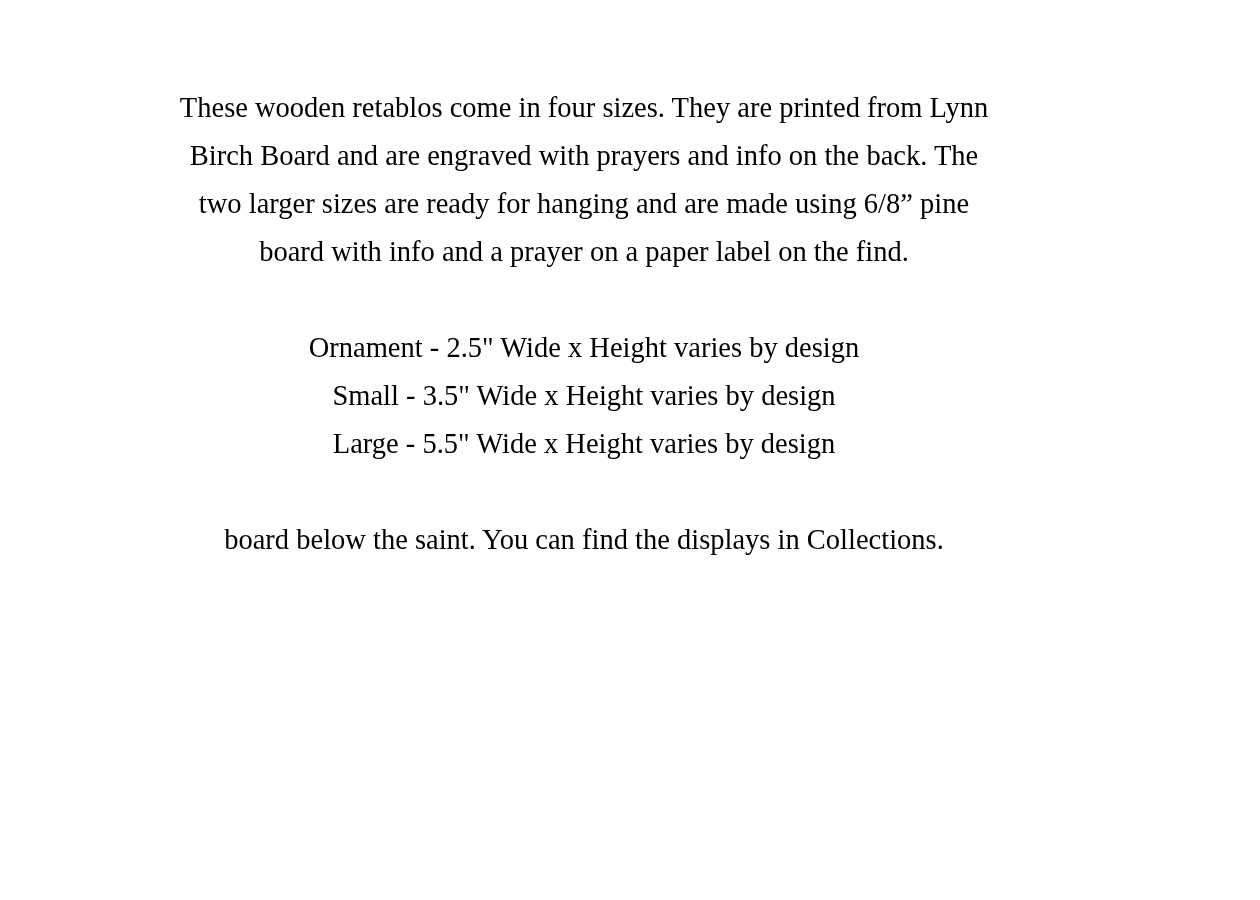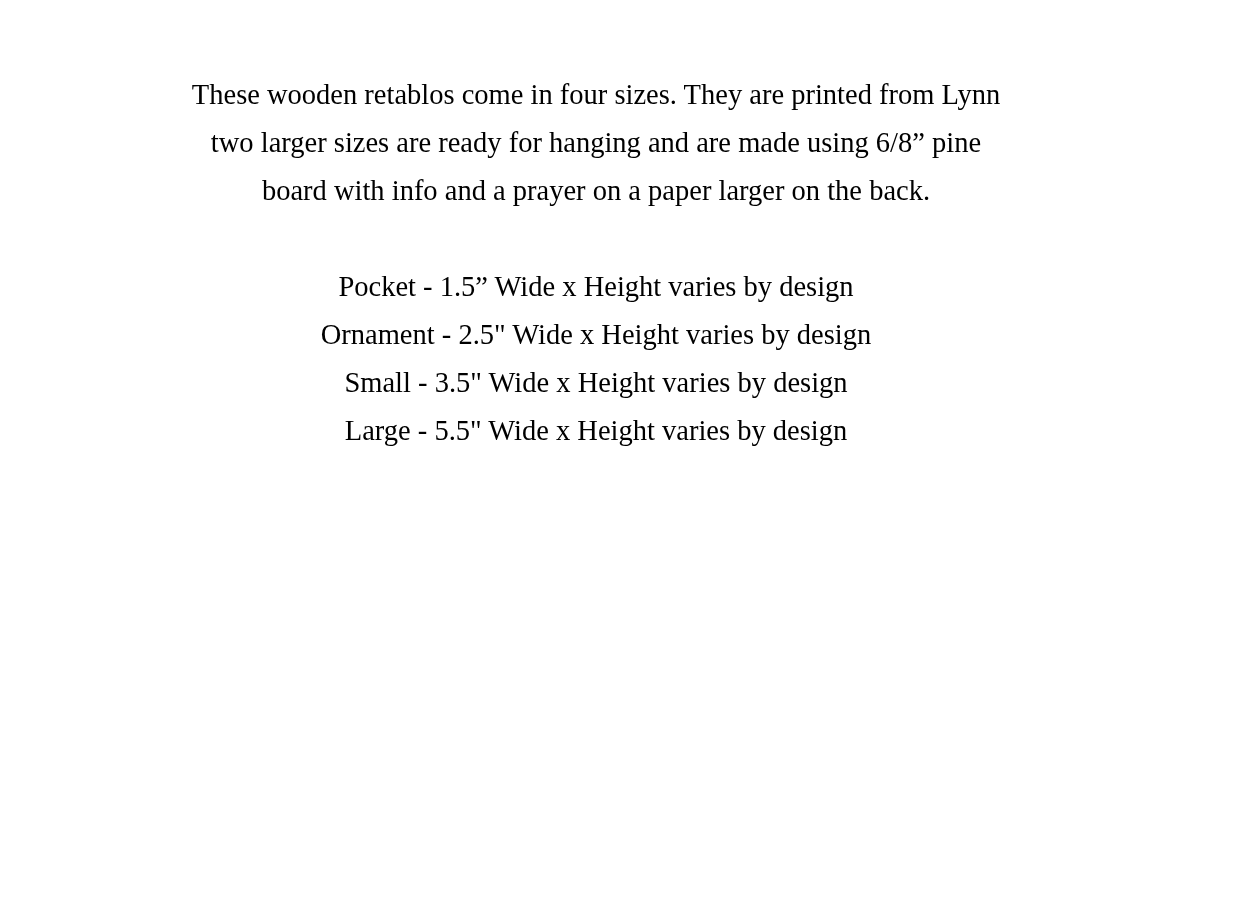--- a/index.html
+++ b/index.html
@@ -9,53 +9,53 @@
   body {
     width: 1260px;
     height: 900px;
     background: #ffffff;
     overflow: hidden;
     font-family: "Liberation Serif", "DejaVu Serif", serif;
     color: #000000;
   }
   .page {
     position: absolute;
-    top: 71px;
+    top: 84px;
     left: 0;
     width: 1168px;
     text-align: center;
-    padding-left: 12px;
   }
   .line {
     font-size: 28.5px;
     line-height: 48px;
     white-space: pre;
   }
   .spacer {
     height: 48px;
   }
 </style>
 </head>
 <body>
 
 <div class="page">
 
   <div>
     <div class="line">These wooden retablos come in four sizes. They are printed from Lynn</div>
+    <div class="line">Birch Board and are engraved with prayers and info on the back. The</div>
     <div class="line">two larger sizes are ready for hanging and are made using 6/8” pine</div>
-    <div class="line">board with info and a prayer on a paper larger on the back.</div>
+    <div class="line">board with info and a prayer on a paper label on the find.</div>
   </div>
 
   <div class="spacer"></div>
 
   <div>
-    <div class="line">Pocket - 1.5” Wide x Height varies by design</div>
     <div class="line">Ornament - 2.5" Wide x Height varies by design</div>
     <div class="line">Small - 3.5" Wide x Height varies by design</div>
     <div class="line">Large - 5.5" Wide x Height varies by design</div>
   </div>
 
   <div class="spacer"></div>
 
   <div>
+    <div class="line">board below the saint. You can find the displays in Collections.</div>
   </div>
 
 </div>
 
 </body></html>

